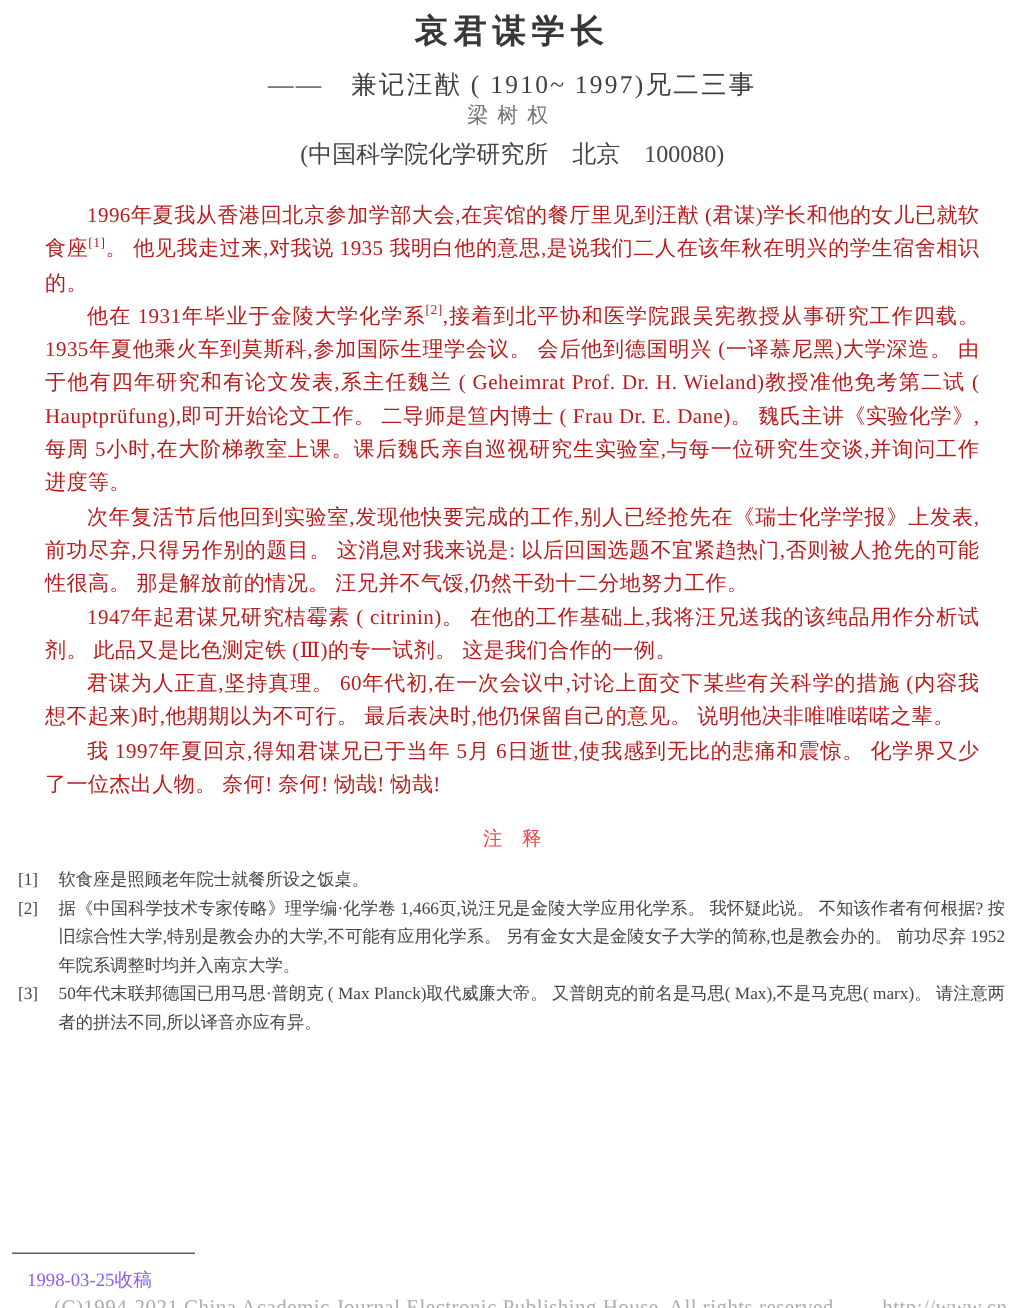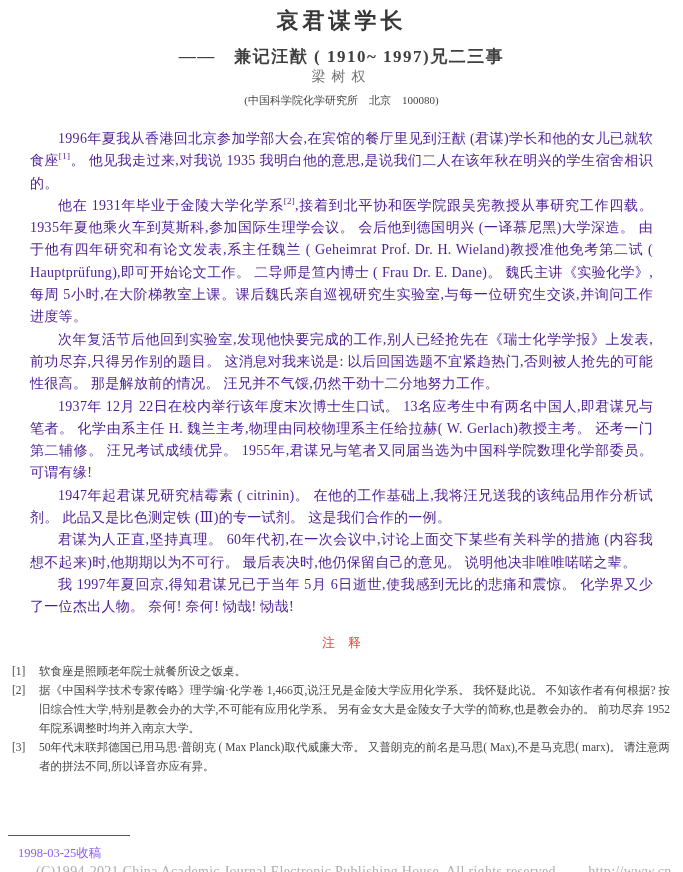--- a/index.html
+++ b/index.html
@@ -6,27 +6,27 @@
   body{
     width:683px;height:872px;background:#ffffff;position:relative;overflow:hidden;
     font-family:"Liberation Serif","DejaVu Serif",serif;color:#3f3f3f;
   }
   .page{position:absolute;inset:0;background:#fff;}
   h1.title{
     margin:6px 0 0;text-align:center;font-size:22px;font-weight:bold;
     letter-spacing:4px;color:#383838;
   }
   h2.subtitle{
-    margin:9px 0 0;text-align:center;font-size:17px;font-weight:bold;
+    margin:9px 0 0;text-align:center;font-size:17px;font-weight:normal;
     letter-spacing:1.5px;color:#404040;
   }
   .author{text-align:center;font-size:14px;letter-spacing:6px;color:#737373;}
-  .affil{margin-top:7px;text-align:center;font-size:11px;color:#454545;}
+  .affil{margin-top:7px;text-align:center;font-size:16px;color:#454545;}
   .body{margin:20px 30px 0 30px;font-size:14px;line-height:22.3px;text-align:justify;
-        letter-spacing:0.3px;color:#4c1d95;}
+        letter-spacing:0.3px;color:#b91c1c;}
   .body p{margin:0;text-indent:2em;}
   .body sup{font-size:9px;line-height:0;vertical-align:super;}
   .notes-heading{margin-top:15px;text-align:center;font-size:13px;color:#ef4444;}
   .notes{margin:10px 13px 0 12px;font-size:11.5px;line-height:19px;color:#454545;}
   .note{display:flex;align-items:flex-start;}
   .note-label{flex:none;width:27px;}
   .note-text{flex:1;text-align:justify;}
   .foot-rule{position:absolute;left:8px;bottom:36px;width:122px;border-top:1px solid #5a5a5a;}
   .received{position:absolute;left:18px;bottom:10px;font-size:12.5px;color:#8b5cf6;}
   .watermark{
@@ -42,21 +42,20 @@
   <h1 class="title">哀君谋学长</h1>
   <h2 class="subtitle">——　兼记汪猷 ( 1910~ 1997)兄二三事</h2>
 
   <div class="author">梁树权</div>
   <div class="affil">(中国科学院化学研究所　北京　100080)</div>
 
   <div class="body">
     <p><span>1996年夏我从香港回北京参加学部大会,在宾馆的餐厅里见到汪猷 (君谋)学长和他的女儿已就软食座</span><sup>[1]</sup><span>。 他见我走过来,对我说 1935  我明白他的意思,是说我们二人在该年秋在明兴的学生宿舍相识的。</span></p>
     <p><span>他在 1931年毕业于金陵大学化学系</span><sup>[2]</sup><span>,接着到北平协和医学院跟吴宪教授从事研究工作四载。 1935年夏他乘火车到莫斯科,参加国际生理学会议。 会后他到德国明兴 (一译慕尼黑)大学深造。 由于他有四年研究和有论文发表,系主任魏兰 ( Geheimrat  Prof. Dr. H. Wieland)教授准他免考第二试 ( Hauptprüfung),即可开始论文工作。 二导师是笪内博士 ( Frau  Dr. E. Dane)。 魏氏主讲《实验化学》,每周 5小时,在大阶梯教室上课。课后魏氏亲自巡视研究生实验室,与每一位研究生交谈,并询问工作进度等。</span></p>
     <p><span>次年复活节后他回到实验室,发现他快要完成的工作,别人已经抢先在《瑞士化学学报》上发表,前功尽弃,只得另作别的题目。 这消息对我来说是: 以后回国选题不宜紧趋热门,否则被人抢先的可能性很高。 那是解放前的情况。 汪兄并不气馁,仍然干劲十二分地努力工作。</span></p>
-    <p><span>1937年 12月 22日在校内举行该年度末次博士生口试。 13名应考生中有两名中国人,即君谋兄与笔者。 化学由系主任 H. 魏兰主考,物理由同校物理系主任给拉赫( W. Gerlach)教授主考。 还考一门第二辅修。 汪兄考试成绩优异。 1955年,君谋兄与笔者又同届当选为中国科学院数理化学部委员。 可谓有缘!</span></p>
     <p><span>1947年起君谋兄研究桔霉素 ( citrinin)。 在他的工作基础上,我将汪兄送我的该纯品用作分析试剂。 此品又是比色测定铁 (Ⅲ)的专一试剂。 这是我们合作的一例。</span></p>
     <p><span>君谋为人正直,坚持真理。 60年代初,在一次会议中,讨论上面交下某些有关科学的措施 (内容我想不起来)时,他期期以为不可行。 最后表决时,他仍保留自己的意见。 说明他决非唯唯喏喏之辈。</span></p>
     <p><span>我 1997年夏回京,得知君谋兄已于当年 5月 6日逝世,使我感到无比的悲痛和震惊。 化学界又少了一位杰出人物。 奈何!  奈何!  恸哉!  恸哉!</span></p>
   </div>
 
   <div class="notes-heading">注　释</div>
 
   <div class="notes">
     <div class="note">
       <span class="note-label">[1]</span>

